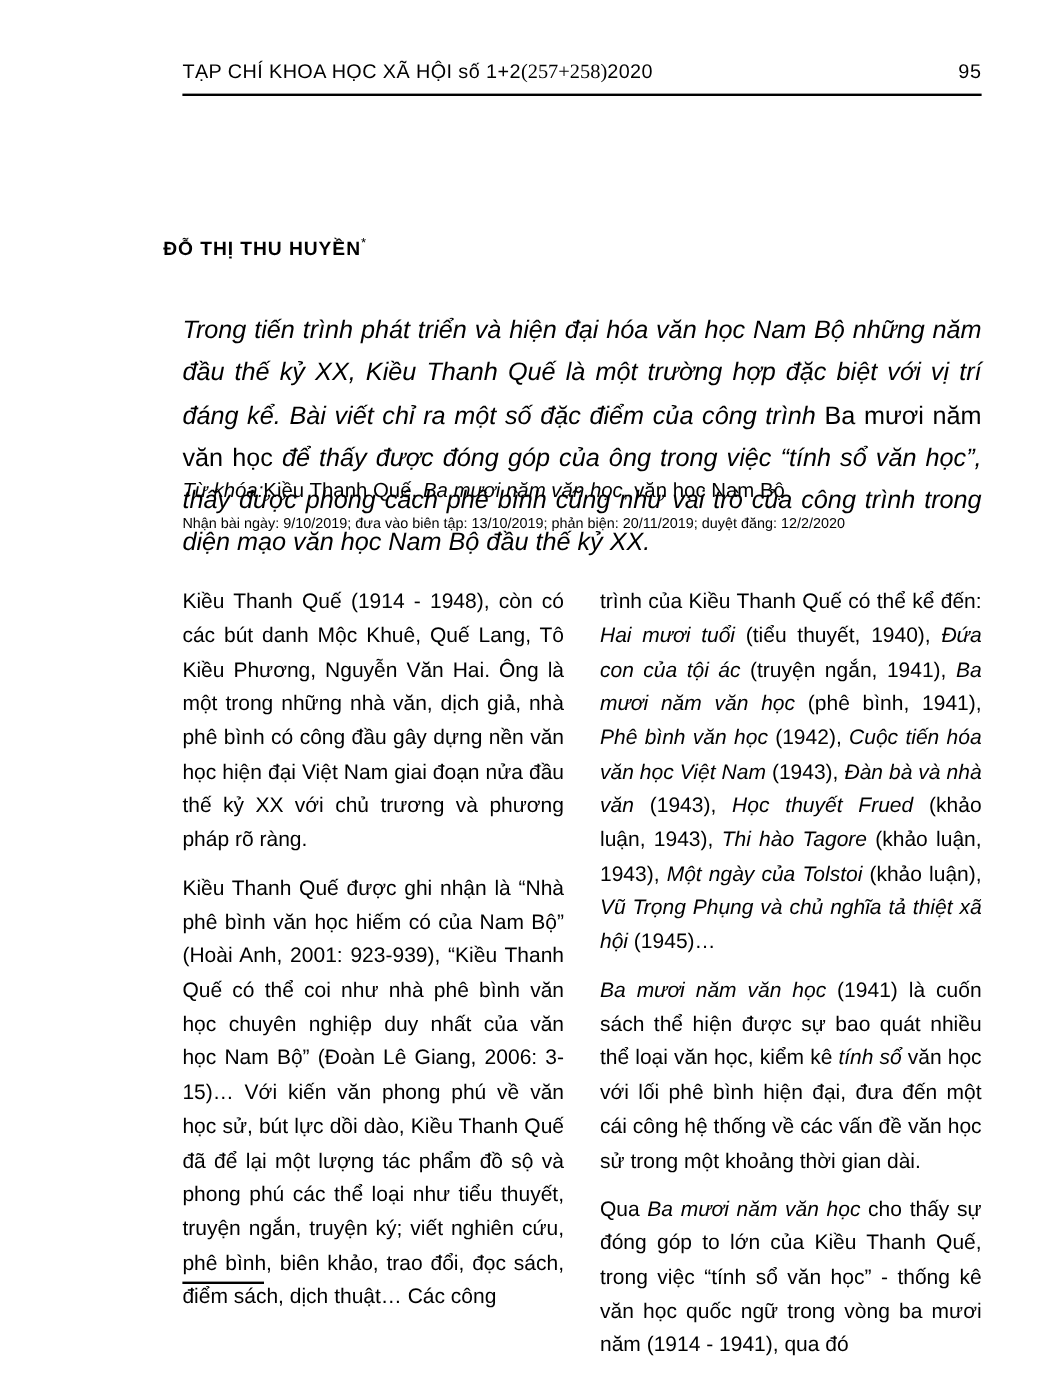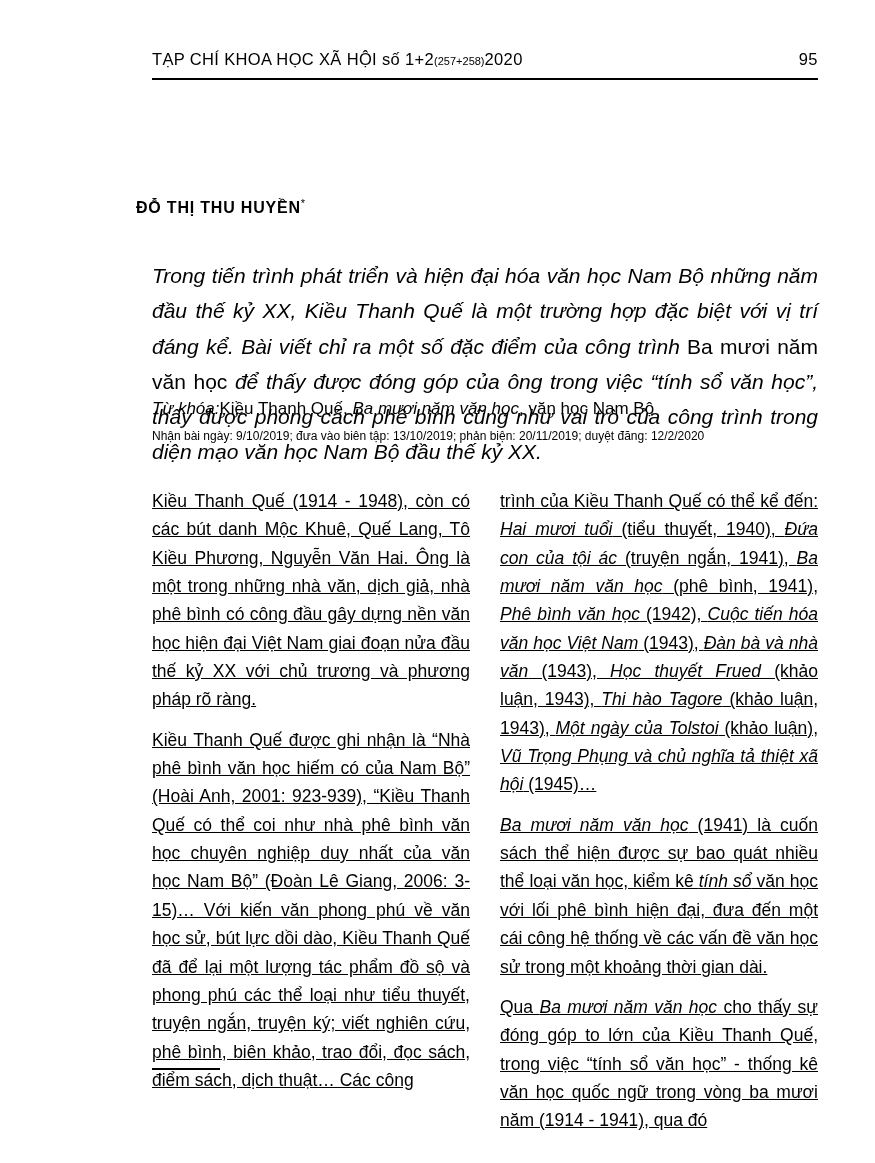--- a/index.html
+++ b/index.html
@@ -32,22 +32,23 @@
     align-items: baseline;
     justify-content: space-between;
   }
   .running-head-title {
     font-size: 16.5px;
     letter-spacing: 0.35px;
     white-space: nowrap;
     font-weight: 400;
   }
   .issue-small {
-    font-size: 11px;
+    font-size: 17px;
     letter-spacing: 0;
+    font-family: Liberation Serif, serif;
   }
   .running-head-page {
     font-size: 16.5px;
     letter-spacing: 0.5px;
   }
   .head-rule {
     position: absolute;
     left: 152px;
     top: 78px;
     width: 666px;
@@ -143,21 +144,20 @@
     height: 600px;
     display: flex;
     gap: 30px;
   }
   .column {
     width: 318px;
     font-size: 17.5px;
     line-height: 1.62;
     text-align: justify;
     text-justify: inter-word;
-    text-decoration: underline;
   }
   .column p {
     margin: 0 0 12px 0;
   }
   .column p:last-child {
     margin-bottom: 0;
   }
   .it { font-style: italic; }
 
   

